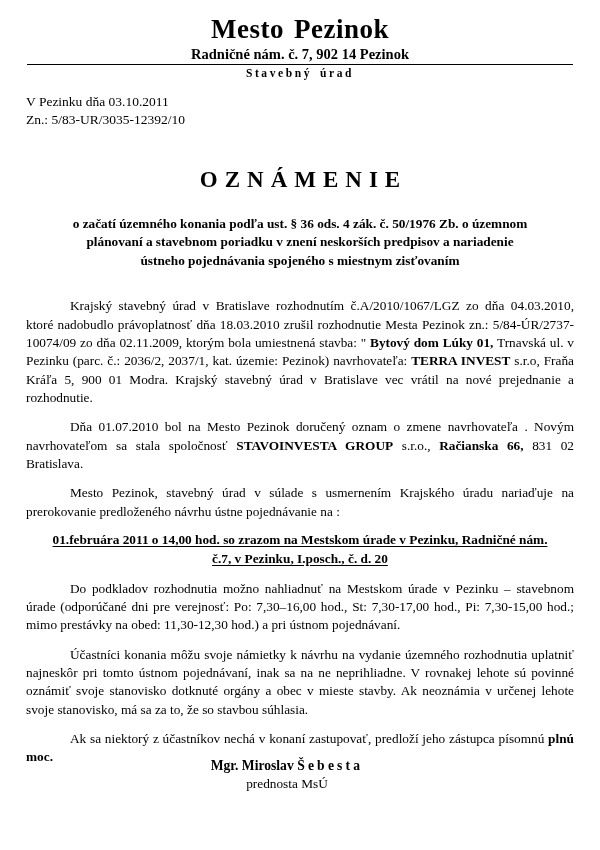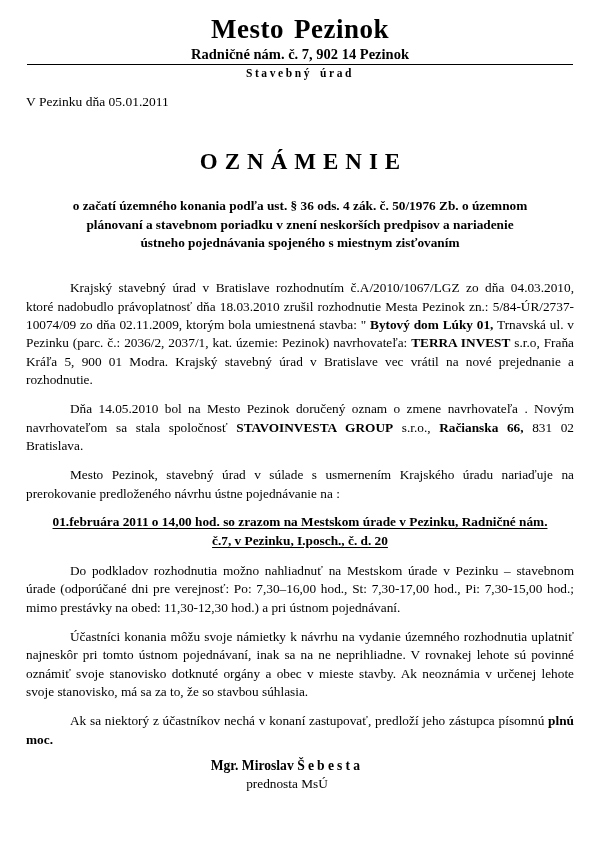--- a/index.html
+++ b/index.html
@@ -140,31 +140,32 @@
 <div class="page">
 
   <div class="letterhead">
     <div class="org-name"><span>Mesto</span><span class="gap"></span><span>Pezinok</span></div>
     <div class="org-address">Radničné nám. č. 7, 902 14 Pezinok</div>
     <hr class="rule">
     <div class="dept"><span>Stavebný</span><span class="wordgap"></span><span>úrad</span></div>
   </div>
 
   <div class="refblock">
-    <div>V Pezinku dňa 05.01.2011</div>
+    <div>V Pezinku dňa 03.10.2011</div>
+    <div>Zn.: 5/83-UR/3035-12392/10</div>
   </div>
 
   <div class="doc-title">OZNÁMENIE</div>
   <div class="doc-subtitle">o začatí územného konania podľa ust. § 36 ods. 4 zák. č. 50/1976 Zb. o územnom plánovaní a stavebnom poriadku v znení neskorších predpisov a nariadenie ústneho pojednávania spojeného s miestnym zisťovaním</div>
 
   <div class="body-text">
 
     <p class="para"><span>Krajský stavebný úrad v Bratislave rozhodnutím č.A/2010/1067/LGZ zo dňa 04.03.2010, ktoré nadobudlo právoplatnosť dňa 18.03.2010 zrušil rozhodnutie Mesta Pezinok zn.: 5/84-ÚR/2737-10074/09 zo dňa 02.11.2009, ktorým bola umiestnená stavba: " </span><b>Bytový dom Lúky 01,</b><span> Trnavská ul. v Pezinku (parc. č.: 2036/2, 2037/1, kat. územie: Pezinok) navrhovateľa: </span><b>TERRA   INVEST</b><span> s.r.o, Fraňa Kráľa 5, 900 01 Modra. Krajský stavebný úrad v Bratislave vec vrátil na nové prejednanie a rozhodnutie.</span></p>
 
-    <p class="para"><span>Dňa 14.05.2010 bol na Mesto Pezinok doručený oznam o zmene navrhovateľa . Novým navrhovateľom sa stala spoločnosť </span><b>STAVOINVESTA   GROUP</b><span> s.r.o., </span><b>Račianska 66,</b><span> 831 02 Bratislava.</span></p>
+    <p class="para"><span>Dňa 01.07.2010 bol na Mesto Pezinok doručený oznam o zmene navrhovateľa . Novým navrhovateľom sa stala spoločnosť </span><b>STAVOINVESTA   GROUP</b><span> s.r.o., </span><b>Račianska 66,</b><span> 831 02 Bratislava.</span></p>
 
     <p class="para tight">Mesto Pezinok, stavebný úrad v súlade  s usmernením Krajského úradu nariaďuje  na prerokovanie predloženého návrhu ústne pojednávanie na :</p>
 
     <div class="heading-block">
       <div><span class="ul">01.februára 2011 o 14,00 hod. so zrazom na Mestskom úrade v Pezinku, Radničné nám.</span></div>
       <div><span class="ul">č.7, v Pezinku,  I.posch., č. d. 20</span></div>
     </div>
 
     <p class="para">Do podkladov rozhodnutia možno nahliadnuť na Mestskom úrade v Pezinku – stavebnom úrade (odporúčané dni pre verejnosť: Po: 7,30–16,00 hod., St: 7,30-17,00 hod., Pi: 7,30-15,00 hod.; mimo prestávky na obed: 11,30-12,30 hod.) a pri ústnom pojednávaní.</p>
 

